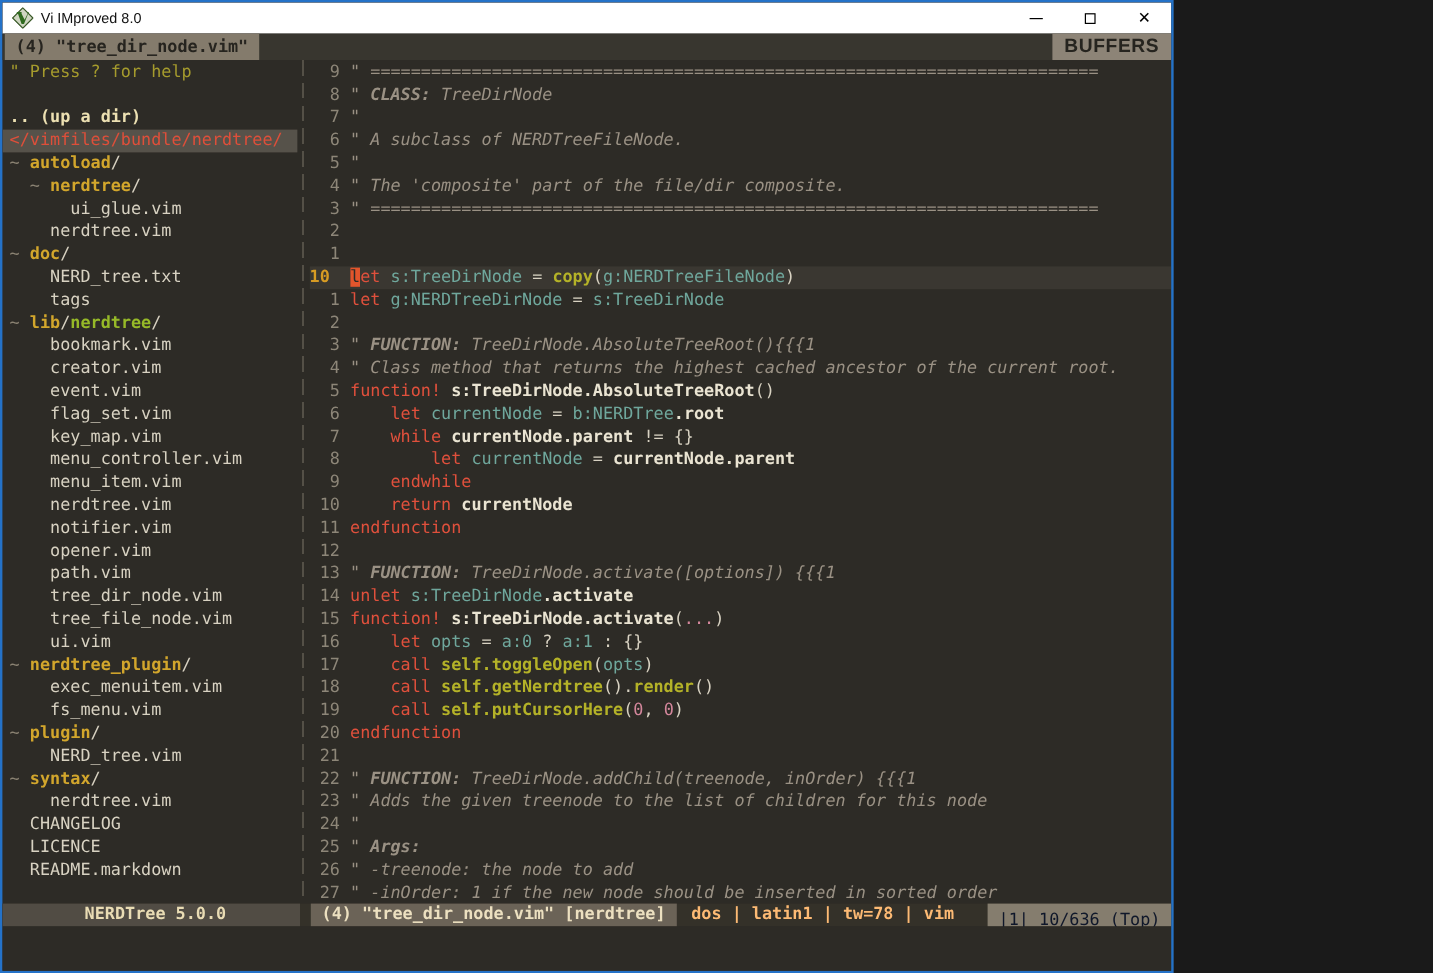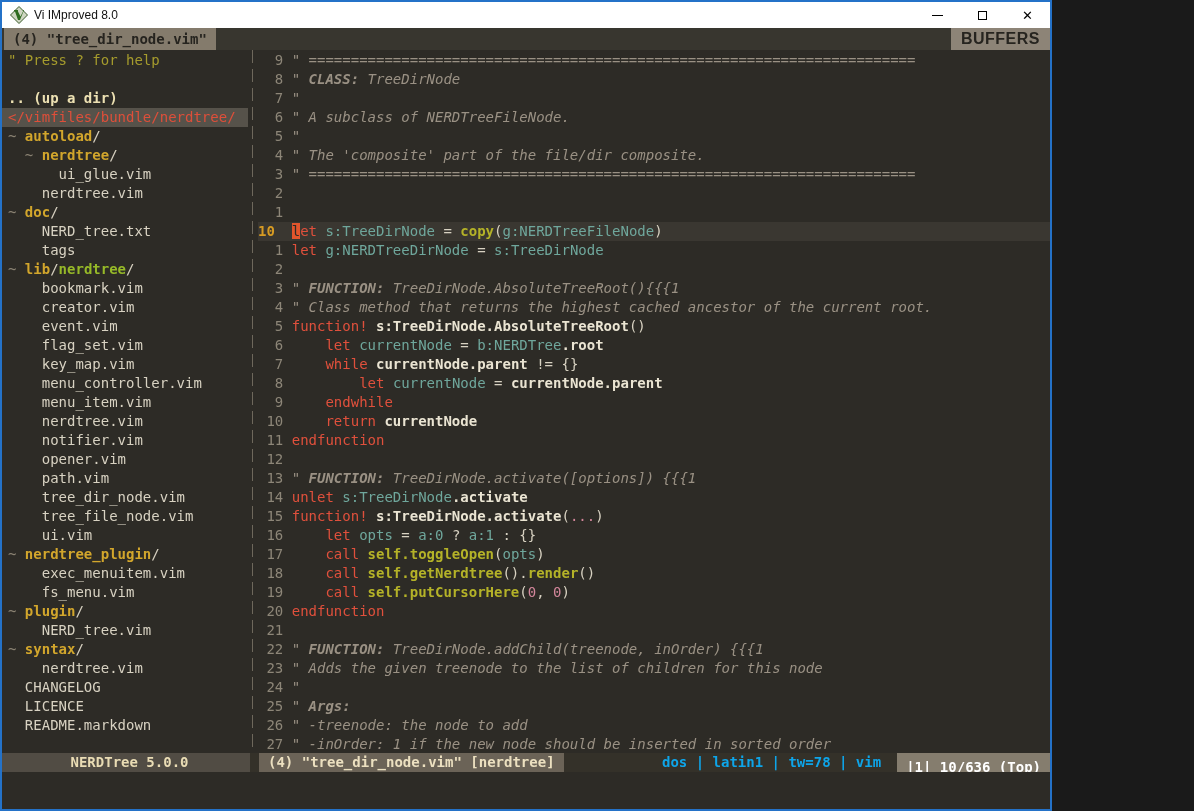--- a/index.html
+++ b/index.html
@@ -1,19 +1,19 @@
 <!DOCTYPE html>
 <html><head>
 <meta charset="utf-8">
 <style>
   * { margin:0; padding:0; box-sizing:border-box; }
   body { background:#1a1a1a; font-family:"DejaVu Sans Mono", monospace; }
 
   .window {
-    width:1052px; height:811px;
+    width:978px; height:811px;
     border:2px solid #2472c8;
     background:#2d2b26;
     display:flex; flex-direction:column;
     overflow:hidden;
   }
 
   
   .titlebar {
     height:26px; background:#ffffff; color:#111;
     display:flex; align-items:center;
@@ -91,22 +91,22 @@
 
   
   .statusline {
     height:19px; flex:0 0 19px; background:#343129;
     display:flex; align-items:stretch; font-size:14px; line-height:19px; white-space:pre;
   }
   .st-left { width:248px; flex:0 0 248px; background:#514c44; color:#e9dcb4; font-weight:bold; padding-left:7px;text-align:center; }
   .st-gap  { width:9px; flex:0 0 9px; }
   .st-mid  { background:#6b6357; color:#ece0c0; font-weight:bold; padding:0 9px; }
   .st-spacer { flex:1 1 auto; }
-  .st-info { color:#0ea5e9; font-weight:bold; padding-right:16px; }
-  .st-pos  { background:#857d6e; color:#ffffff; font-weight:bold; padding:5px 9px; }
+  .st-info { color:#fdba74; font-weight:bold; padding-right:28px; }
+  .st-pos  { background:#857d6e; color:#0f172a; font-weight:normal; padding:5px 9px; }
 
   .cmdline { flex:1 1 auto; background:#2d2b26; }
 </style>
 </head>
 <body>
 
 <div class="window">
 
   <div class="titlebar">
     <span class="app-icon">

